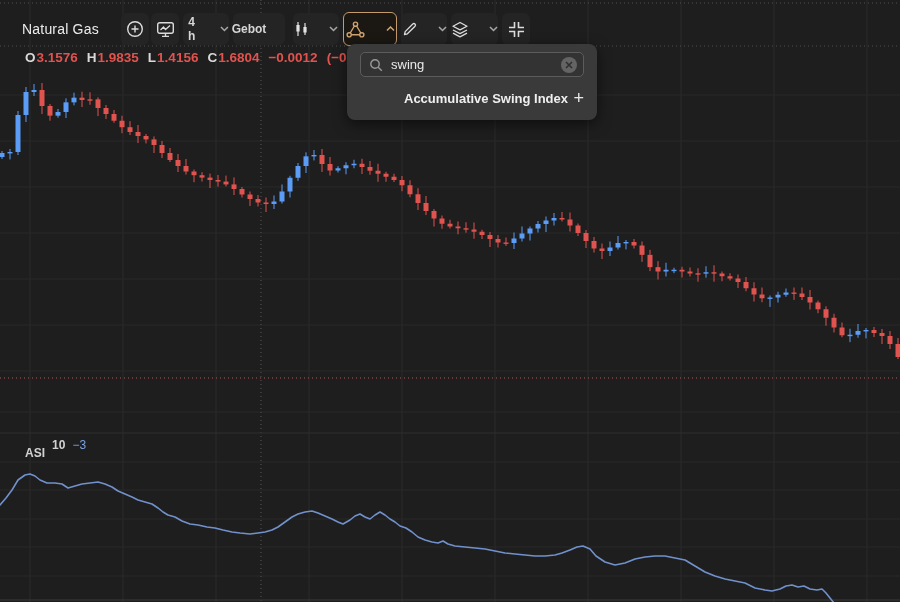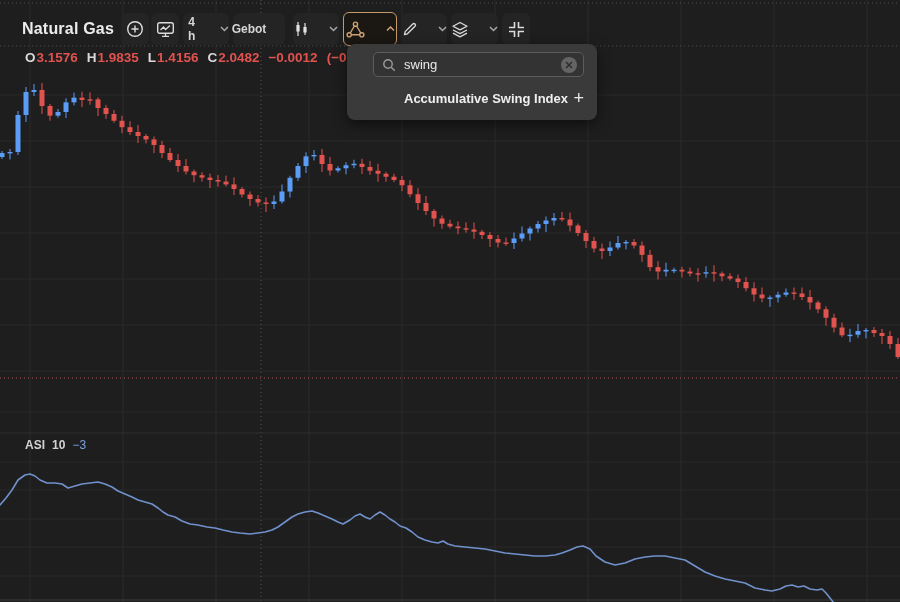--- a/index.html
+++ b/index.html
@@ -4,21 +4,21 @@
 <style>
   html,body{margin:0;padding:0;}
   body{
     width:900px;height:602px;position:relative;overflow:hidden;
     background:#1e1e1e;font-family:"Liberation Sans",sans-serif;
     -webkit-font-smoothing:antialiased;
   }
   #chart{position:absolute;left:0;top:0;z-index:0;}
   .title{
     position:absolute;left:22px;top:13px;height:32px;display:flex;align-items:center;
-    color:#ececec;font-size:16px;font-weight:700;z-index:5;letter-spacing:.2px;
+    color:#ececec;font-size:14px;font-weight:400;z-index:5;letter-spacing:.2px;
   }
   .chip{
     position:absolute;top:13px;height:32px;background:#242424;border:none;border-radius:6px;
     display:flex;align-items:center;justify-content:center;gap:20px;color:#d6d6d6;
     font-family:"Liberation Sans",sans-serif;font-size:12px;font-weight:700;
     box-sizing:border-box;z-index:5;cursor:pointer;padding:0;
   }
   .chip svg{display:block;}
   .chip.highlight{
     background:#1b1712;border:1px solid #c49a6c;color:#cfa472;top:12px;height:34px;
@@ -27,29 +27,29 @@
     position:absolute;left:25px;top:50px;z-index:2;display:flex;gap:9px;
     font-size:13.5px;font-weight:700;white-space:nowrap;
   }
   .legend .grp{display:flex;gap:1px;}
   .legend .lbl{color:#d9d9d9;}
   .legend .val{color:#e0534f;}
   .asi-label{
     position:absolute;left:25px;top:438px;z-index:2;display:flex;gap:7px;
     font-size:12px;font-weight:700;
   }
-  .asi-label .nm{color:#d2d2d2;}
+  .asi-label .nm{color:#d2d2d2;margin-top:8px;}
   .asi-label .ln{color:#d2d2d2;font-weight:700;}
   .asi-label .vl{color:#7aa1e3;font-weight:400;}
   .popup{
     position:absolute;left:347px;top:44px;width:250px;height:76px;background:#3a3a3a;
     border-radius:8px;z-index:10;box-shadow:0 4px 14px rgba(0,0,0,.55);
   }
   .searchbox{
-    position:absolute;left:26px;right:13px;top:8px;height:25px;background:#333333;
+    position:absolute;left:13px;right:13px;top:8px;height:25px;background:#333333;
     border:1px solid #5c5c5c;border-radius:5px;display:flex;align-items:center;box-sizing:border-box;
   }
   .searchbox .mag{position:absolute;left:8px;top:5px;}
   .searchbox input{
     flex:1;margin-left:30px;margin-right:26px;background:transparent;border:none;outline:none;
     color:#e9e9e9;font-family:"Liberation Sans",sans-serif;font-size:13px;font-weight:400;padding:0;
   }
   .clear-btn{
     position:absolute;right:6px;top:4px;width:16px;height:16px;border-radius:50%;
     background:#646464;border:none;padding:0;cursor:pointer;display:flex;align-items:center;justify-content:center;
@@ -418,21 +418,21 @@
   <span class="grp">
       <span class="lbl">H</span>
       <span class="val">1.9835</span>
     </span>
   <span class="grp">
       <span class="lbl">L</span>
       <span class="val">1.4156</span>
     </span>
   <span class="grp">
       <span class="lbl">C</span>
-      <span class="val">2.0482</span>
+      <span class="val">1.6804</span>
     </span>
   <span class="val">−0.0012</span>
   <span class="val">(−0.04%)</span>
 </div>
 
 <div class="asi-label">
   <span class="nm">ASI</span>
   <span class="ln">10</span>
   <span class="vl">−3</span>
 </div>

